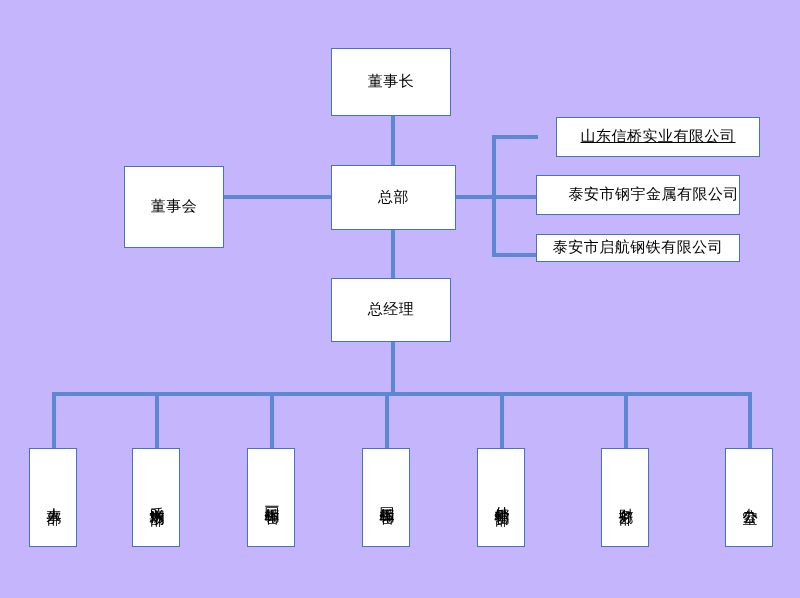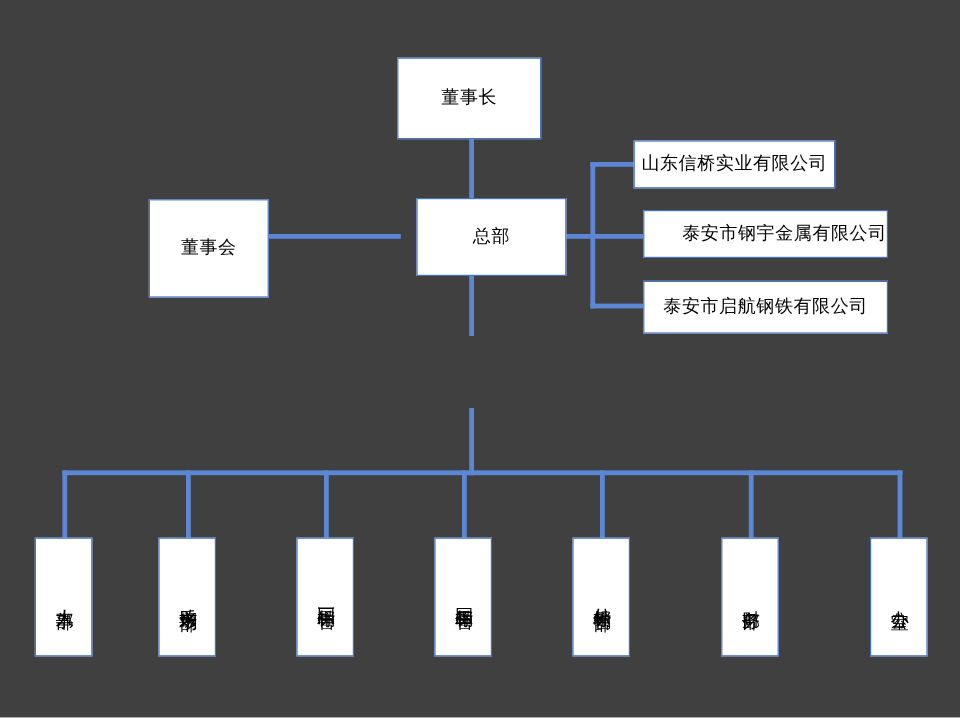--- a/index.html
+++ b/index.html
@@ -4,21 +4,21 @@
 <style>
   html, body {
     margin: 0;
     padding: 0;
     background: #ffffff;
   }
   #chart-canvas {
     position: relative;
     width: 800px;
     height: 598px;
-    background: #404040;
+    background: #c4b5fd;
     font-family: "DejaVu Sans", "Liberation Sans", sans-serif;
     overflow: hidden;
   }
   .node {
     position: absolute;
     box-sizing: border-box;
     border: 1px solid #4472C4;
     background: #ffffff;
     display: flex;
     align-items: center;
@@ -94,34 +94,37 @@
   <div class="conn conn-v" style="left:748px; top:392px; height:57px;"></div>
 
   <div class="node horizontal" style="left:331px; top:48px; width:120px; height:68px;">
     <span class="node-label">董事长</span>
   </div>
 
   <div class="node horizontal" style="left:124px; top:166px; width:100px; height:82px;">
     <span class="node-label">董事会</span>
   </div>
 
-  <div class="node horizontal" style="left:331px; top:165px; width:125px; height:65px;margin-left:16px;">
+  <div class="node horizontal" style="left:331px; top:165px; width:125px; height:65px;">
     <span class="node-label">总部</span>
   </div>
 
+  <div class="node horizontal" style="left:331px; top:278px; width:120px; height:64px;">
+    <span class="node-label">总经理</span>
+  </div>
 
-  <div class="node subsidiary" style="left:528px; top:117px; width:168px; height:40px;">
+  <div class="node subsidiary" style="left:556px; top:117px; width:204px; height:40px;text-decoration:underline;">
     <span class="node-label">山东信桥实业有限公司</span>
   </div>
 
   <div class="node subsidiary" style="left:536px; top:175px; width:204px; height:40px;justify-content:flex-end;">
     <span class="node-label">泰安市钢宇金属有限公司</span>
   </div>
 
-  <div class="node subsidiary" style="left:536px; top:234px; width:204px; height:44px;">
+  <div class="node subsidiary" style="left:536px; top:234px; width:204px; height:28px;">
     <span class="node-label">泰安市启航钢铁有限公司</span>
   </div>
 
   <div class="node vertical" style="left:29px; top:448px; width:48px; height:99px;">
     <span class="node-label">人事部</span>
   </div>
 
   <div class="node vertical" style="left:132px; top:448px; width:48px; height:99px;">
     <span class="node-label">采购市场部</span>
   </div>

